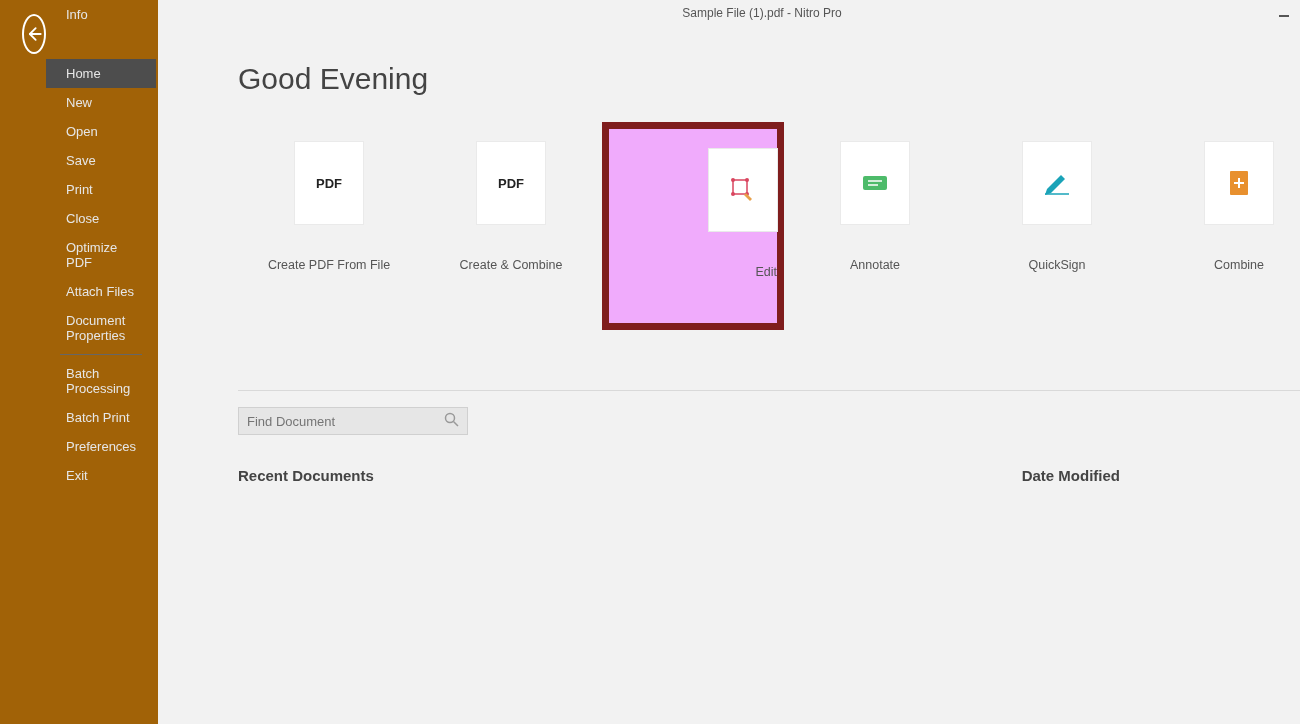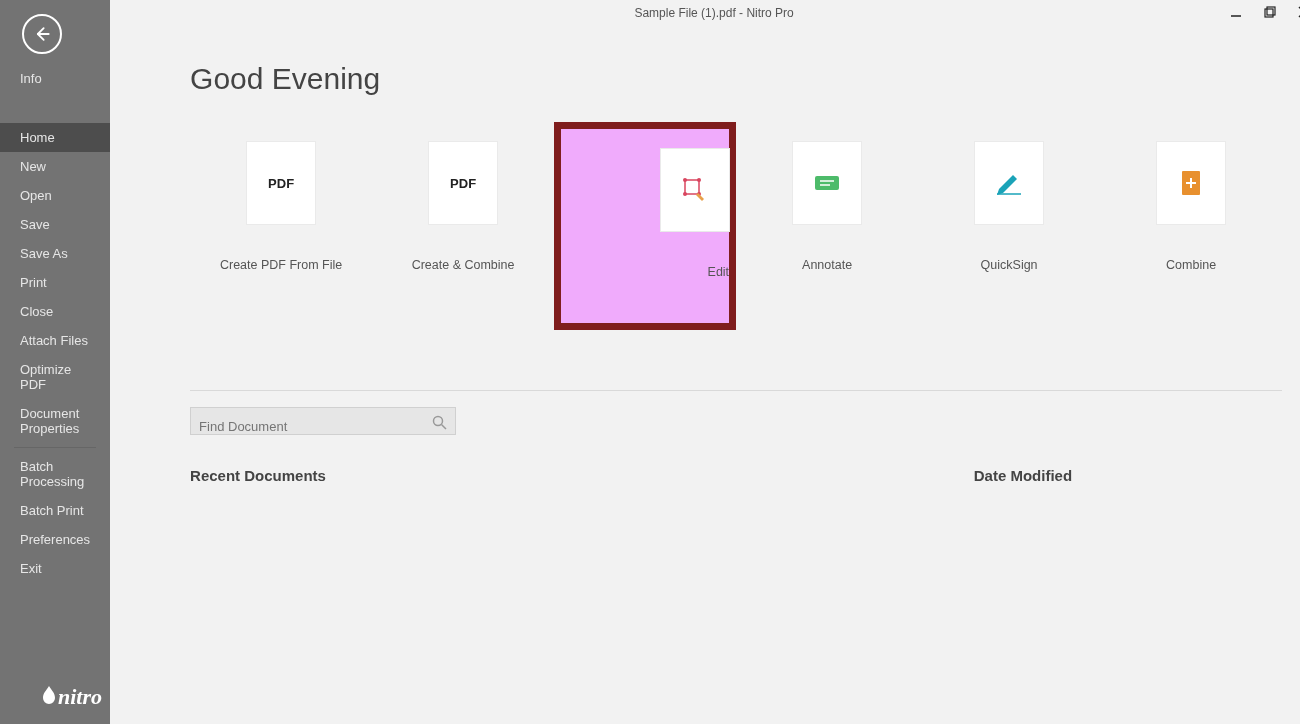--- a/index.html
+++ b/index.html
@@ -1,20 +1,20 @@
 <!DOCTYPE html>
 <html><head>
 <meta charset="utf-8">
 <style>
   * { box-sizing: border-box; margin: 0; padding: 0; }
   html, body { width: 1300px; height: 724px; font-family: "Segoe UI", Arial, sans-serif; background: #f2f2f2; overflow: hidden; }
   .app { display: flex; width: 100%; height: 100%; }
 
   
-  .sidebar { width: 158px; background: #737373; color: #e6e6e6; display: flex; flex-direction: column; }
+  .sidebar { width: 158px; background: #a16207; color: #e6e6e6; display: flex; flex-direction: row; }
   .back-btn { width: 40px; height: 40px; border: 2px solid #fff; border-radius: 50%; margin: 14px 0 10px 22px; display:flex; align-items:center; justify-content:center; cursor:pointer; }
   .back-btn svg { width: 20px; height: 20px; }
   .nav { display:flex; flex-direction:column; }
   .nav-item { padding: 7px 20px; font-size: 13px; color: #e6e6e6; cursor:pointer; }
   .nav-item.active { background: #4d4d4d; margin-top: 30px; }
   .nav-sep { border-top:1px solid #666; margin: 4px 14px 4px 14px; }
   .brand { margin-top: auto; padding: 16px 0 14px 40px; font-family: Liberation Serif, serif; }
   .brand-text { color:#fff; font-weight:bold; font-size:22px; font-style:italic; letter-spacing:0px; }
 
   
@@ -30,21 +30,21 @@
   .tiles { display:flex; justify-content:space-between; padding: 0 0 60px 0; }
   .tile-wrap { width:182px; display:flex; flex-direction:column; align-items:center; position:relative; }
   .tile-wrap.highlight { border:7px solid #7f1d1d; background:#f0abfc; padding-top:20px; padding-bottom:44px; margin-top:-20px;align-items:flex-end; }
   .tile { width:68px; height:82px; background:#fff; box-shadow:0 0 0 1px #eaeaea; display:flex; align-items:center; justify-content:center; cursor:pointer; }
   .tile-label { margin-top:34px; font-size:12.5px; color:#555; }
   .tile-wrap.highlight .tile-label { margin-top:34px; }
   .pdf-text { font-weight:bold; font-size:13px; color:#222; }
 
   .divider { border-top:1px solid #d9d9d9; margin-bottom:16px; }
 
-  .search { width:266px; height:28px; background:#e6e6e6; border:1px solid #d0d0d0; display:flex; align-items:flex-end; padding:0 8px; }
+  .search { width:230px; height:28px; background:#e6e6e6; border:1px solid #d0d0d0; display:flex; align-items:center; padding:0 8px; }
   .search input { flex:1; border:none; background:transparent; outline:none; font-size:13px; color:#555; }
   .search .sicon { color:#888; }
 
   .headers { display:flex; justify-content:space-between; margin-top:32px; padding-right:210px;gap:45px; }
   .hd { font-size:15px; font-weight:600; color:#444; }
 </style>
 </head>
 <body>
 
 <div class="app">
@@ -55,25 +55,24 @@
           <path d="M14 5l-7 7 7 7" stroke="#fff" stroke-width="2.2" fill="none" stroke-linecap="round" stroke-linejoin="round"></path>
           <line x1="7" y1="12" x2="20" y2="12" stroke="#fff" stroke-width="2.2" stroke-linecap="round"></line>
         </svg>
     </div>
     <div class="nav">
       <div class="nav-item">Info</div>
       <div class="nav-item active">Home</div>
       <div class="nav-item">New</div>
       <div class="nav-item">Open</div>
       <div class="nav-item">Save</div>
-      <div class="nav-item">Save As</div>
       <div class="nav-item">Print</div>
       <div class="nav-item">Close</div>
+      <div class="nav-item">Optimize PDF</div>
       <div class="nav-item">Attach Files</div>
-      <div class="nav-item">Optimize PDF</div>
       <div class="nav-item">Document Properties</div>
       <div class="nav-sep"></div>
       <div class="nav-item">Batch Processing</div>
       <div class="nav-item">Batch Print</div>
       <div class="nav-item">Preferences</div>
       <div class="nav-item">Exit</div>
     </div>
     <div class="brand">
       <svg width="18" height="20" viewBox="0 0 18 20" style="vertical-align:-2px">
         <path d="M9 0 C6 5 3 7 3 12 a6 6 0 0 0 12 0 C15 7 12 5 9 0 Z" fill="#fff"></path>

